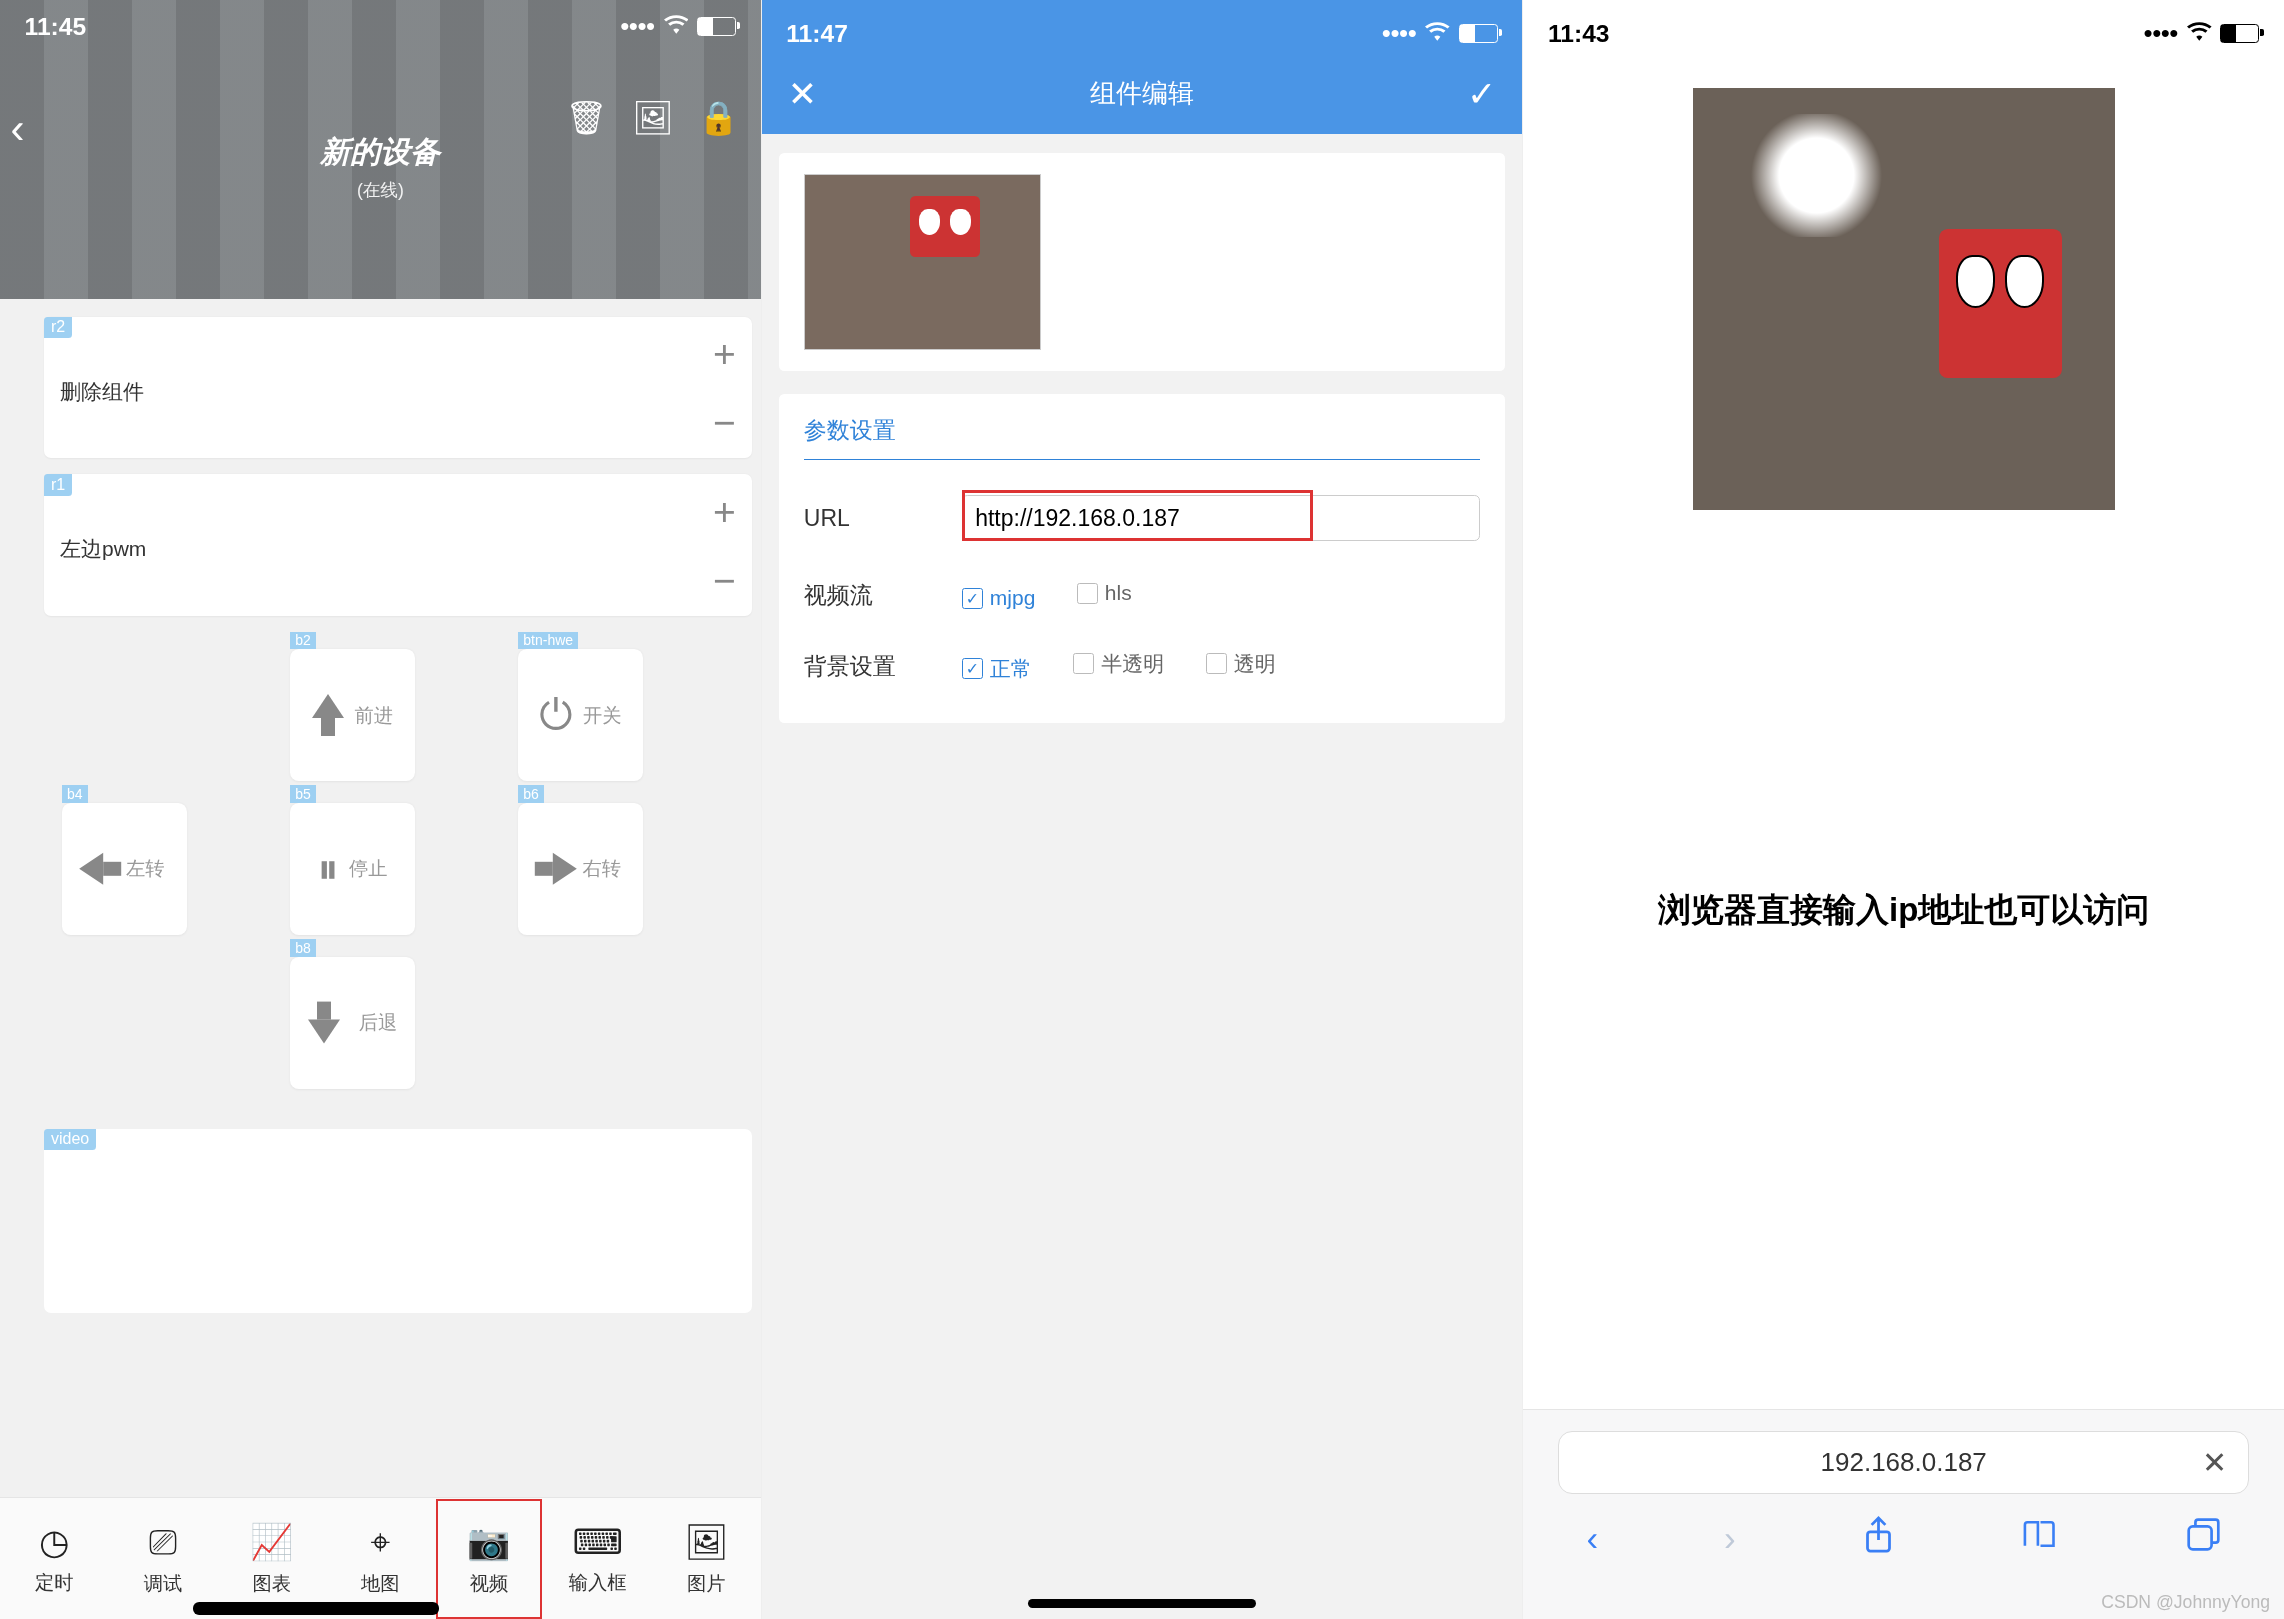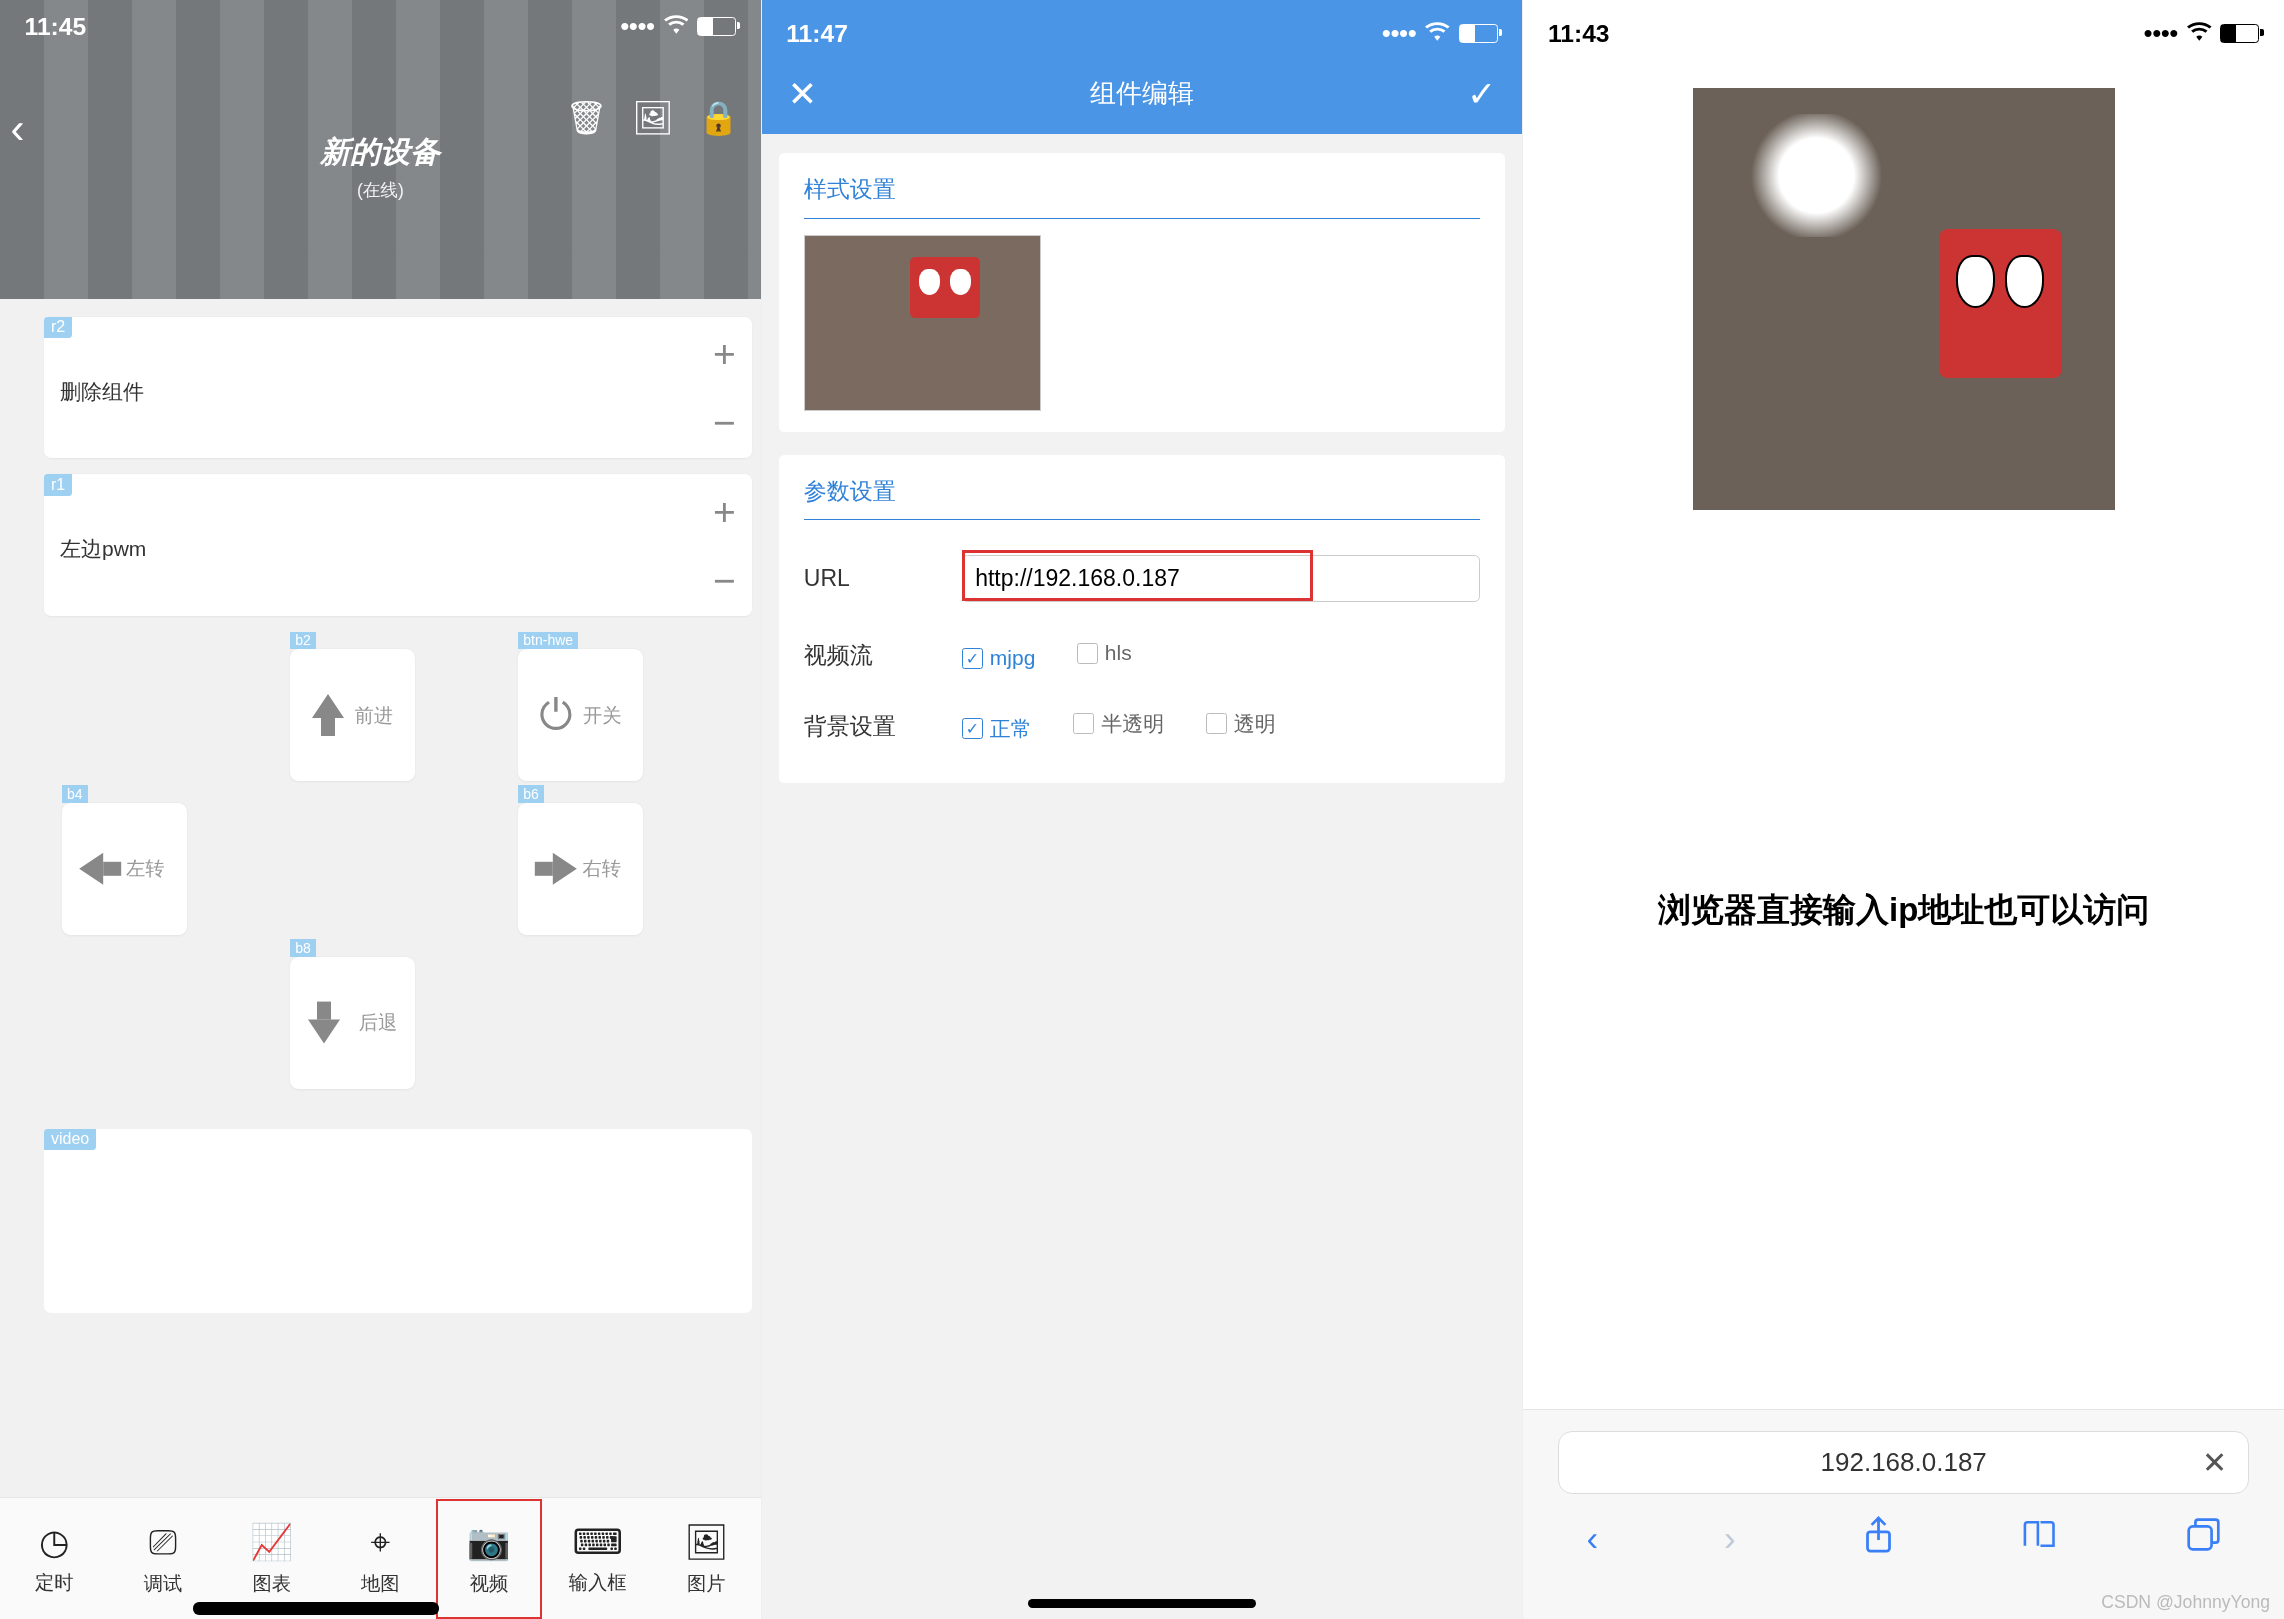--- a/index.html
+++ b/index.html
@@ -142,20 +142,25 @@
       <div class="btn-card" style="left:474px; top:17.6px;">
         <span class="btn-badge">btn-hwe</span>
         <span class="ico">⏻</span>
         <span class="lbl">开关</span>
       </div>
       <div class="btn-card" style="left:17.6px; top:171px;">
         <span class="btn-badge">b4</span>
         <span class="ico arrow-up arrow-lf"></span>
         <span class="lbl">左转</span>
       </div>
+      <div class="btn-card" style="left:246px; top:171px;">
+        <span class="btn-badge">b5</span>
+        <span class="ico">⏸</span>
+        <span class="lbl">停止</span>
+      </div>
       <div class="btn-card" style="left:474px; top:171px;">
         <span class="btn-badge">b6</span>
         <span class="ico arrow-up arrow-rt"></span>
         <span class="lbl">右转</span>
       </div>
       <div class="btn-card" style="left:246px; top:325px;gap:19px;">
         <span class="btn-badge">b8</span>
         <span class="ico arrow-up arrow-dn"></span>
         <span class="lbl">后退</span>
       </div>
@@ -212,21 +217,20 @@
         </span>
     </span>
   </div>
   <div class="p2-nav">
     <span class="x">✕</span>
     <span>组件编辑</span>
     <span class="ok">✓</span>
   </div>
   <div class="p2-body">
     <div class="panel">
-      <span class="section-title">样式设置</span>
       <div class="preview">
         <div class="spidey"></div>
       </div>
     </div>
     <div class="panel">
       <span class="section-title">参数设置</span>
       <div class="param-row">
         <span class="k">URL</span>
         <span class="v url-wrap">
           <input class="url-input" value="http://192.168.0.187" style="">

